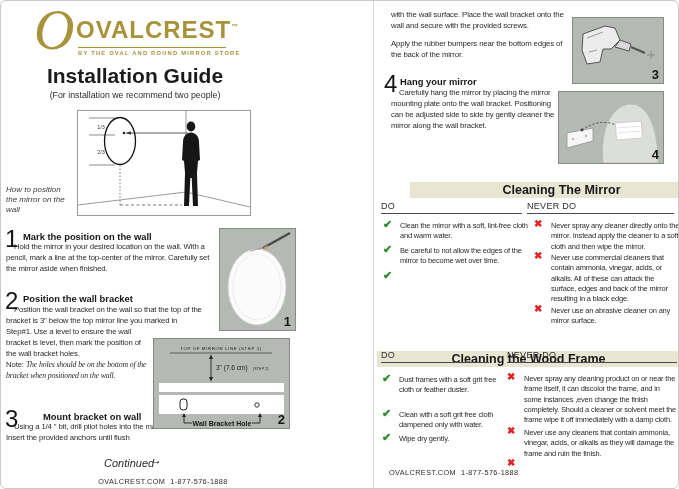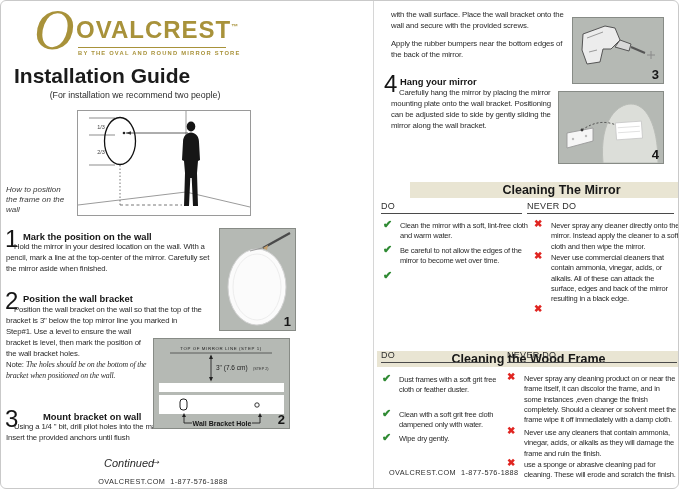--- a/index.html
+++ b/index.html
@@ -14,21 +14,21 @@
   .logo-o  { position:absolute; left:33px; top:1px; font-family:"Liberation Serif", serif;
              font-style:italic; font-size:56px; line-height:1; color:#a8923a; }
   .logo-word { position:absolute; left:75px; top:15px; font-size:24px; font-weight:700;
                letter-spacing:1px; color:#a8923a; white-space:nowrap; }
   .logo-tm { font-size:7px; vertical-align:super; letter-spacing:0; }
   .logo-tag { position:absolute; left:77px; top:46px; width:148px; border-top:1.5px solid #a8923a;
               padding-top:2px; font-size:5.8px; font-weight:700; letter-spacing:1.2px;
               color:#a8923a; white-space:nowrap; }
 
   
-  .ig-title { position:absolute; left:13px; top:63px; width:242px; text-align:left;
+  .ig-title { position:absolute; left:13px; top:63px; width:242px; text-align:center;
               font-size:21px; font-weight:700; color:#1b1b1b; }
   .ig-sub   { position:absolute; left:13px; top:89px; width:242px; text-align:center;
               font-size:8.8px; color:#2b2b2b; }
 
   
   .room { position:absolute; left:76px; top:109px; width:174px; height:106px;
           border:1px solid #9a9a9a; background:#fff; }
   .room-caption { position:absolute; left:5px; top:184px; width:66px; font-size:8px;
                   font-style:italic; line-height:10px; color:#3a3a3a; }
 
@@ -121,21 +121,21 @@
         <line x1="48" y1="22" x2="110" y2="22" stroke="#333" stroke-width="0.8"></line>
         <polygon points="48,22 53,20.3 53,23.7" fill="#333"></polygon>
         <line x1="42" y1="54" x2="42" y2="94" stroke="#666" stroke-width="0.9" stroke-dasharray="1.5,2"></line>
         <line x1="42" y1="94" x2="104" y2="94" stroke="#666" stroke-width="0.9" stroke-dasharray="3,2.5"></line>
         <g>
           <ellipse cx="113" cy="15.5" rx="4.3" ry="5" fill="#161616"></ellipse>
           <path d="M106,95 L107,62 L106,50 L104,49 L105,31 C105,25 109,21.5 113,21.5 C117,21.5 121,25 121,31 L122,49 L120,50 L119,62 L120,95 L115,95 L113.7,67 L112.3,67 L111,95 Z" fill="#161616"></path>
         </g>
       </svg>
     </div>
-    <div class="room-caption">How to position the frame on the wall</div>
+    <div class="room-caption">How to position the mirror on the wall</div>
 
     <div class="step-num s1n">1</div>
     <div class="step-head s1h">Mark the position on the wall</div>
     <div class="step-body s1b indent">Hold the mirror in your desired location on the wall. With a pencil, mark a line at the top-center of the mirror. Carefully set the mirror aside when finished.</div>
 
     <div class="step-num s2n">2</div>
     <div class="step-head s2h">Position the wall bracket</div>
     <div class="step-body s2b indent">Position the wall bracket on the wall so that the top of the bracket is 3" below the top mirror line you marked in</div>
     <div class="step-body s2c">Step#1. Use a level to ensure the wall bracket is level, then mark the position of the wall bracket holes.</div>
     <div class="step-body s2note"><span>Note:</span> <span class="it">The holes should be on the bottom of the bracket when positioned on the wall.</span></div>
@@ -182,21 +182,21 @@
     <div class="pfoot footL">OVALCREST.COM  1-877-576-1888</div>
   </div>
 
   <div>
 
     <div class="rp rp1">with the wall surface. Place the wall bracket onto the wall and secure with the provided screws.</div>
     <div class="rp rp2">Apply the rubber bumpers near the bottom edges of the back of the mirror.</div>
 
     <div class="step-num s4n">4</div>
     <div class="step-head s4h">Hang your mirror</div>
-    <div class="step-body s4b indent">Carefully hang the mirror by placing the mirror mounting plate onto the wall bracket. Positioning can be adjusted side to side by gently sliding the mirror along the wall bracket.</div>
+    <div class="step-body s4b indent">Carefully hang the mirror by placing the mirror mounting plate onto the wall bracket. Positioning can be adjusted side to side by gently cleaner the mirror along the wall bracket.</div>
 
     <div class="fig fig3">
       <svg width="90" height="65" viewBox="0 0 90 65">
         <g>
           <path d="M10,16 L32,8 L42,10 L47,22 L38,31 L30,31 L27,44 L14,46 L9,32 Z" fill="#ececec" stroke="#555" stroke-width="1"></path>
           <path d="M14,20 L30,14" stroke="#999" stroke-width="1" fill="none"></path>
           <path d="M16,34 L24,32" stroke="#999" stroke-width="1" fill="none"></path>
           <polygon points="47,22 58,26 56,33 42,29" fill="#d8d8d8" stroke="#555" stroke-width="1"></polygon>
           <line x1="58" y1="29" x2="72" y2="35" stroke="#555" stroke-width="2"></line>
         </g>
@@ -228,29 +228,29 @@
     <div class="sec-bar sec1bar">Cleaning The Mirror</div>
     <div class="col-head mdoh">DO</div>
     <div class="col-head mndh">NEVER DO</div>
 
     <div class="citem mdo" style="top:220px"><span class="ic ic-check">✔</span><span>Clean the mirror with a soft, lint-free cloth and warm water.</span></div>
     <div class="citem mdo" style="top:245px"><span class="ic ic-check">✔</span><span>Be careful to not allow the edges of the mirror to become wet over time.</span></div>
     <div class="citem mdo" style="top:271px"><span class="ic ic-check">✔</span></div>
 
     <div class="citem mnd" style="top:220px"><span class="ic ic-cross">✖</span><span>Never spray any cleaner directly onto the mirror. Instead apply the cleaner to a soft cloth and then wipe the mirror.</span></div>
     <div class="citem mnd" style="top:252px"><span class="ic ic-cross">✖</span><span>Never use commercial cleaners that contain ammonia, vinegar, acids, or alkalis. All of these can attack the surface, edges and back of the mirror resulting in a black edge.</span></div>
-    <div class="citem mnd" style="top:305px"><span class="ic ic-cross">✖</span></div>
+    <div class="citem mnd" style="top:305px"><span class="ic ic-cross">✖</span><span>Never use an abrasive cleaner on any mirror surface.</span></div>
 
     <div class="sec-bar sec2bar">Cleaning the Wood Frame</div>
     <div class="col-head wdoh">DO</div>
     <div class="col-head wndh">NEVER DO</div>
 
     <div class="citem wdo" style="top:374px"><span class="ic ic-check">✔</span><span>Dust frames with a soft grit free cloth or feather duster.</span></div>
     <div class="citem wdo" style="top:409px"><span class="ic ic-check">✔</span><span>Clean with a soft grit free cloth dampened only with water.</span></div>
     <div class="citem wdo" style="top:433px"><span class="ic ic-check">✔</span><span>Wipe dry gently.</span></div>
 
     <div class="citem wnd" style="top:373px"><span class="ic ic-cross">✖</span><span>Never spray any cleaning product on or near the frame itself, it can discolor the frame, and in some instances ,even change the finish completely. Should a cleaner or solvent meet the frame wipe it off immediately with a damp cloth.</span></div>
     <div class="citem wnd" style="top:427px"><span class="ic ic-cross">✖</span><span>Never use any cleaners that contain ammonia, vinegar, acids, or alkalis as they will damage the frame and ruin the finish.</span></div>
-    <div class="citem wnd" style="top:459px"><span class="ic ic-cross">✖</span><span>use a sponge or abrasive cleaning pad for cleaning. These will erode and scratch the finish.</span></div>
+    <div class="citem wnd" style="top:459px"><span class="ic ic-cross">✖</span></div>
 
     <div class="pfoot footR">OVALCREST.COM  1-877-576-1888</div>
   </div>
 </div>
 
 </body></html>

